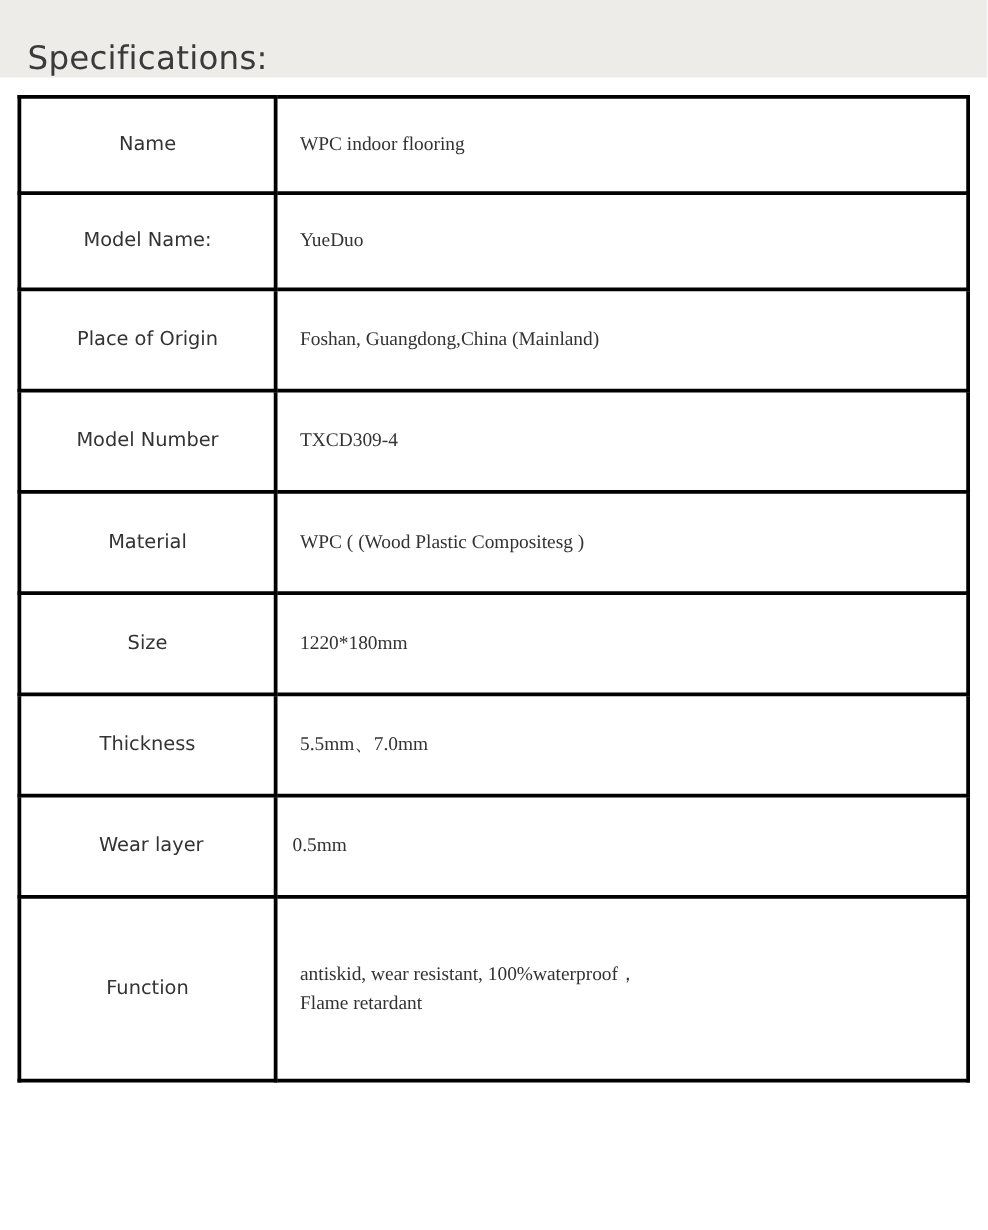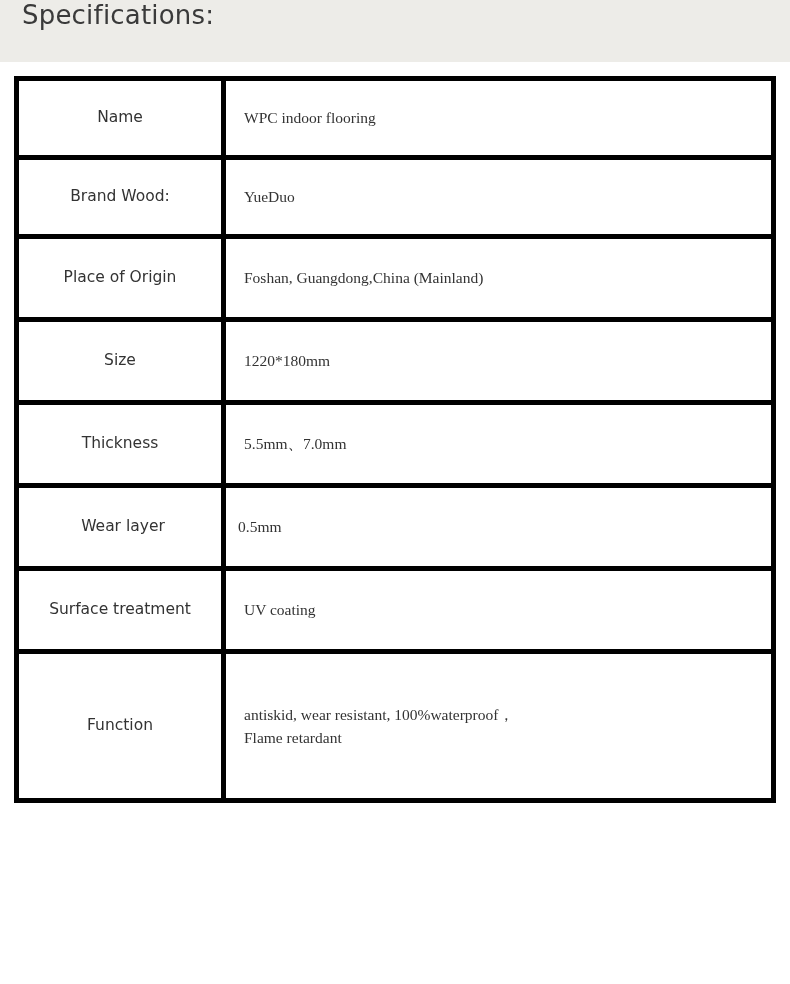--- a/index.html
+++ b/index.html
@@ -17,41 +17,41 @@
   .page {
     width: 790px;
     height: 984px;
     position: relative;
     box-sizing: border-box;
   }
   .title-bar {
     height: 62px;
     background: #edece8;
     display: flex;
-    align-items: flex-start;
+    align-items: flex-end;
     padding-left: 22px;
     box-sizing: border-box;
   }
   .title-bar .title {
     font-size: 26px;
     font-weight: 400;
     color: #3a3a3a;
     letter-spacing: 0.2px;
   }
   .spec-wrap {
     padding: 14px 14px 0 14px;
     box-sizing: border-box;
   }
   table.spec {
     width: 762px;
     border-collapse: collapse;
     table-layout: fixed;
   }
   table.spec td {
-    border: 5px solid #000000;
+    border: 3px solid #000000;
     vertical-align: middle;
     font-size: 15.5px;
     color: #333333;
     line-height: 1.5;
   }
   td.key {
     width: 190px;
     text-align: center;
     padding: 8px 6px;
   }
@@ -83,42 +83,46 @@
   </div>
 
   <div class="spec-wrap">
     <table class="spec">
       <tbody>
         <tr class="r-name">
           <td class="key">Name</td>
           <td class="val">WPC indoor flooring</td>
         </tr>
         <tr class="r-brand">
-          <td class="key">Brand Wood:</td>
+          <td class="key">Model Name:</td>
           <td class="val">YueDuo</td>
         </tr>
         <tr class="r-origin">
           <td class="key">Place of Origin</td>
           <td class="val">Foshan, Guangdong,China (Mainland)</td>
+        </tr>
+        <tr class="r-model">
+          <td class="key">Model Number</td>
+          <td class="val">TXCD309-4</td>
+        </tr>
+        <tr class="r-material">
+          <td class="key">Material</td>
+          <td class="val">WPC ( (Wood Plastic Compositesg )</td>
         </tr>
         <tr class="r-size">
           <td class="key">Size</td>
           <td class="val">1220*180mm</td>
         </tr>
         <tr class="r-thickness">
           <td class="key">Thickness</td>
           <td class="val">5.5mm、7.0mm</td>
         </tr>
         <tr class="r-wear">
           <td class="key">Wear layer</td>
           <td class="val">0.5mm</td>
-        </tr>
-        <tr class="r-surface">
-          <td class="key">Surface treatment</td>
-          <td class="val">UV coating</td>
         </tr>
         <tr class="r-function">
           <td class="key">Function</td>
           <td class="val">
             <span class="val-line">antiskid, wear resistant, 100%waterproof，</span>
             <span class="val-line">Flame retardant</span>
           </td>
         </tr>
 
       </tbody>

